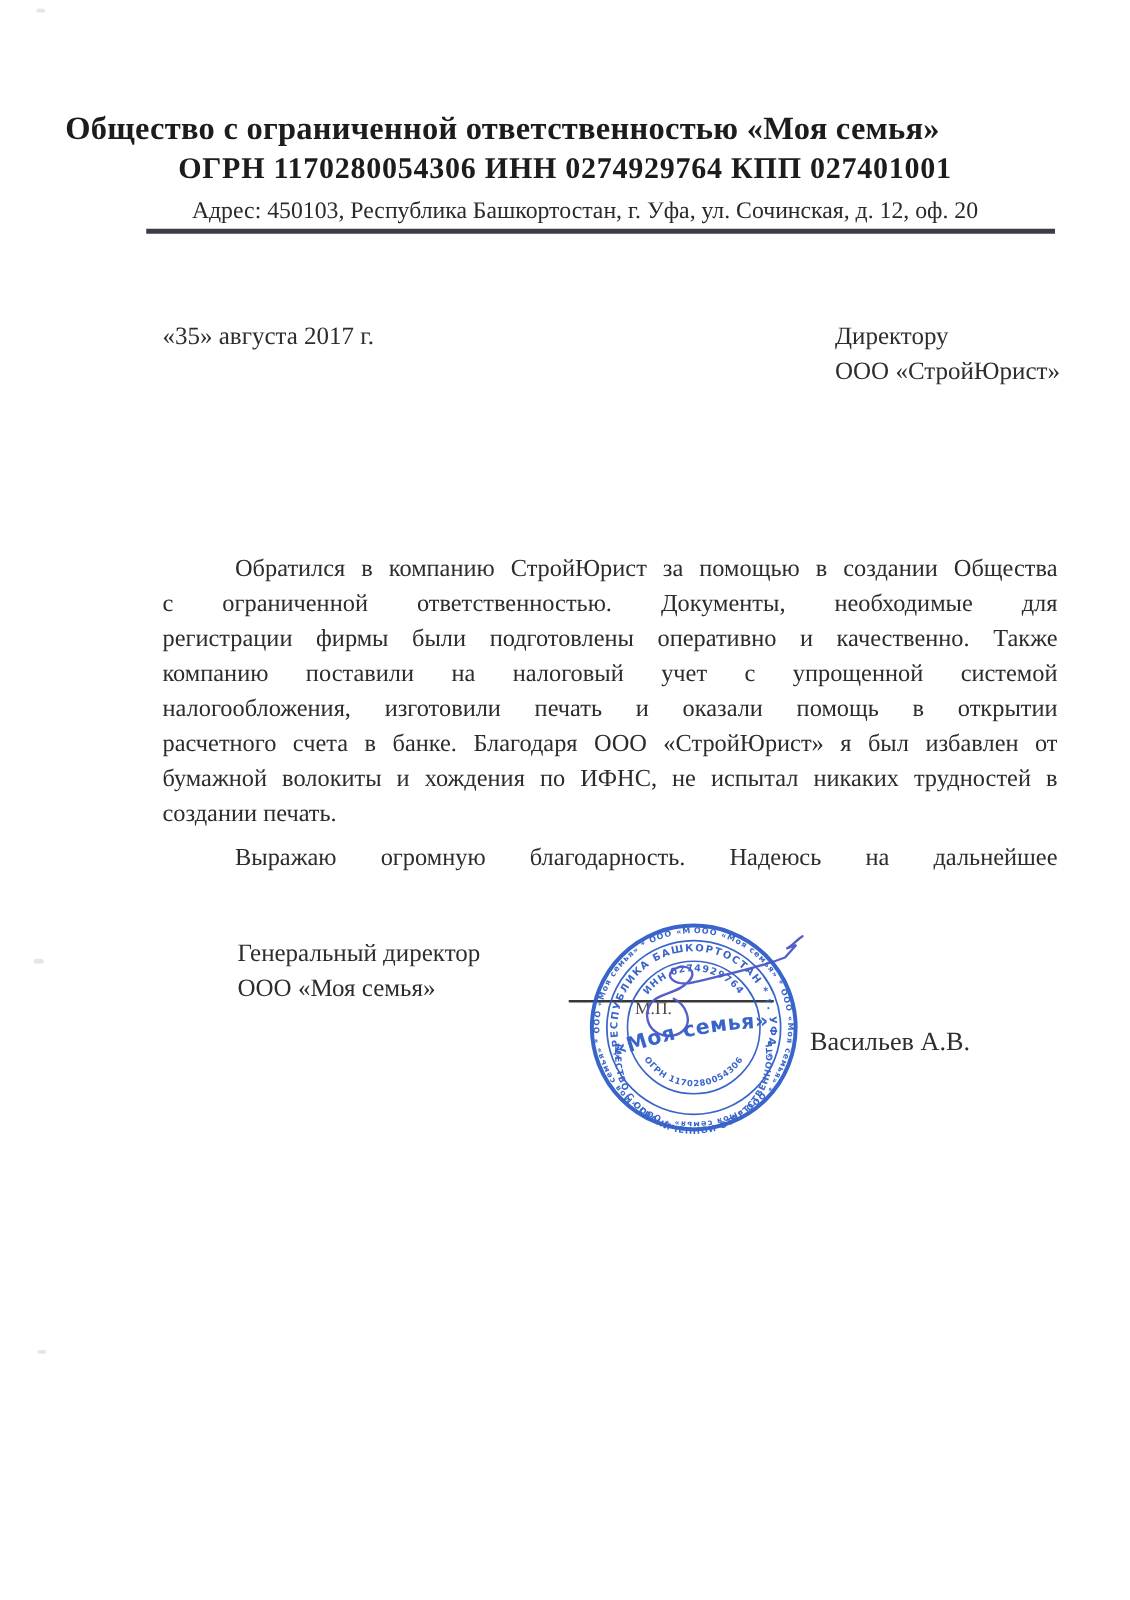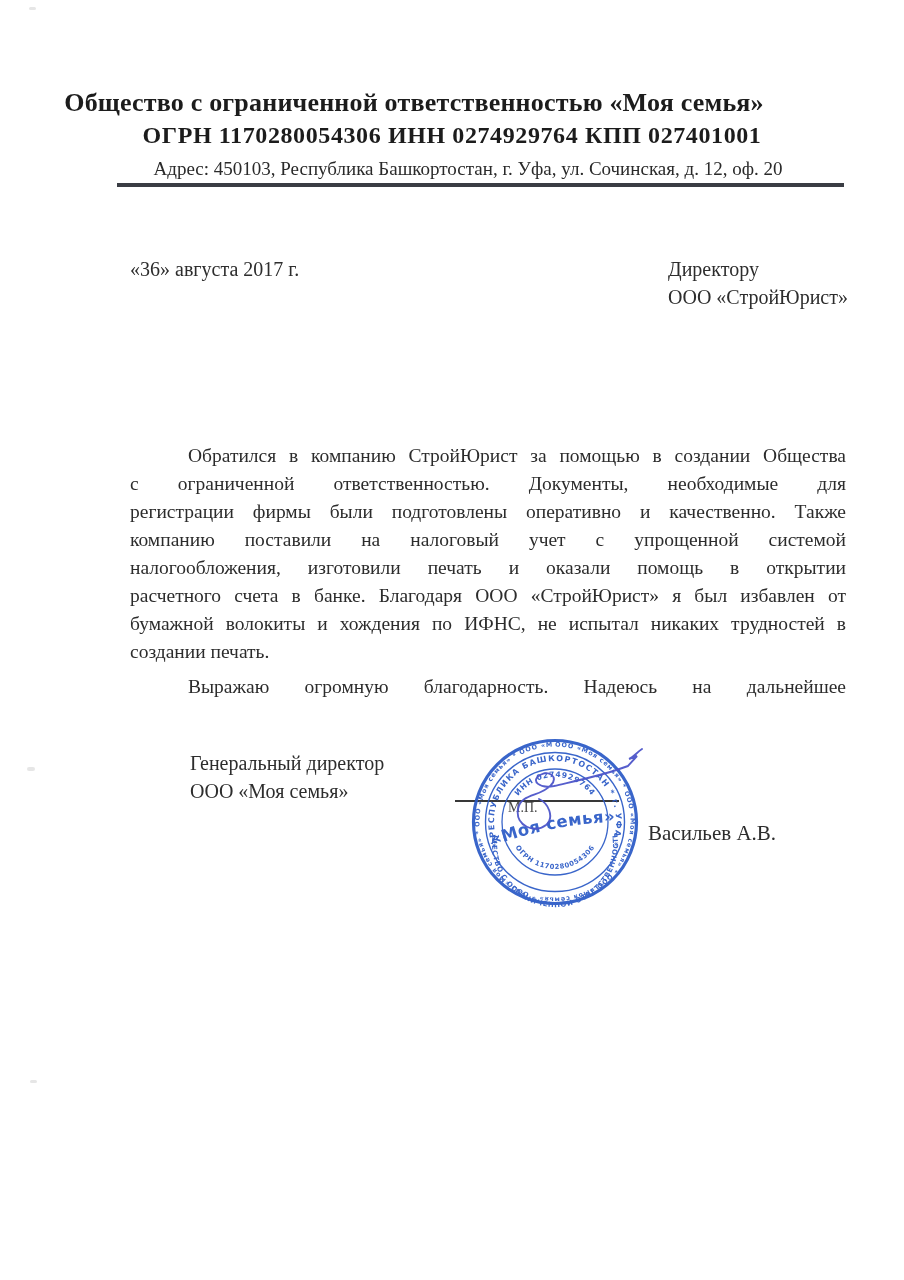--- a/index.html
+++ b/index.html
@@ -8,21 +8,21 @@
     width:904px;height:1280px;
     background:#ffffff;
     overflow:hidden;
     font-family:"Liberation Serif", serif;
     color:#2d2d2d;
   }
   .abs{position:absolute;}
 
   
   .company-name{top:88px;left:0;width:804px;text-align:center;
-    font-size:26px;font-weight:bold;color:#1c1c1c;letter-spacing:.2px;padding-left:12px;}
+    font-size:26px;font-weight:bold;color:#1c1c1c;letter-spacing:.2px;}
   .reg-line{top:122px;left:0;width:904px;text-align:center;
     font-size:24px;font-weight:bold;color:#1c1c1c;letter-spacing:.6px;}
   .addr-line{top:158px;left:16px;width:904px;text-align:center;
     font-size:19px;color:#2a2a2a;}
   .rule{top:183px;left:117px;width:727px;height:4px;background:#3a3d44;}
 
   
   .date{top:258px;left:130px;font-size:20px;}
   .addr1{top:258px;left:668px;font-size:20px;}
   .addr2{top:286px;left:668px;font-size:20px;}
@@ -55,21 +55,21 @@
 </head>
 <body>
 
 <div class="page">
 
   <div class="abs company-name">Общество с ограниченной ответственностью «Моя семья»</div>
   <div class="abs reg-line">ОГРН 1170280054306 ИНН 0274929764 КПП 027401001</div>
   <div class="abs addr-line">Адрес: 450103, Республика Башкортостан, г. Уфа, ул. Сочинская, д. 12, оф. 20</div>
   <div class="abs rule"></div>
 
-  <div class="abs date">«36» августа 2017 г.</div>
+  <div class="abs date">«35» августа 2017 г.</div>
   <div class="abs addr1">Директору</div>
   <div class="abs addr2">ООО «СтройЮрист»</div>
 
   <div class="abs letter-body">
     <div class="bline first">Обратился в компанию СтройЮрист за помощью в создании Общества</div>
     <div class="bline">с ограниченной ответственностью. Документы, необходимые для</div>
     <div class="bline">регистрации фирмы были подготовлены оперативно и качественно. Также</div>
     <div class="bline">компанию поставили на налоговый учет с упрощенной системой</div>
     <div class="bline">налогообложения, изготовили печать и оказали помощь в открытии</div>
     <div class="bline">расчетного счета в банке. Благодаря ООО «СтройЮрист» я был избавлен от</div>

